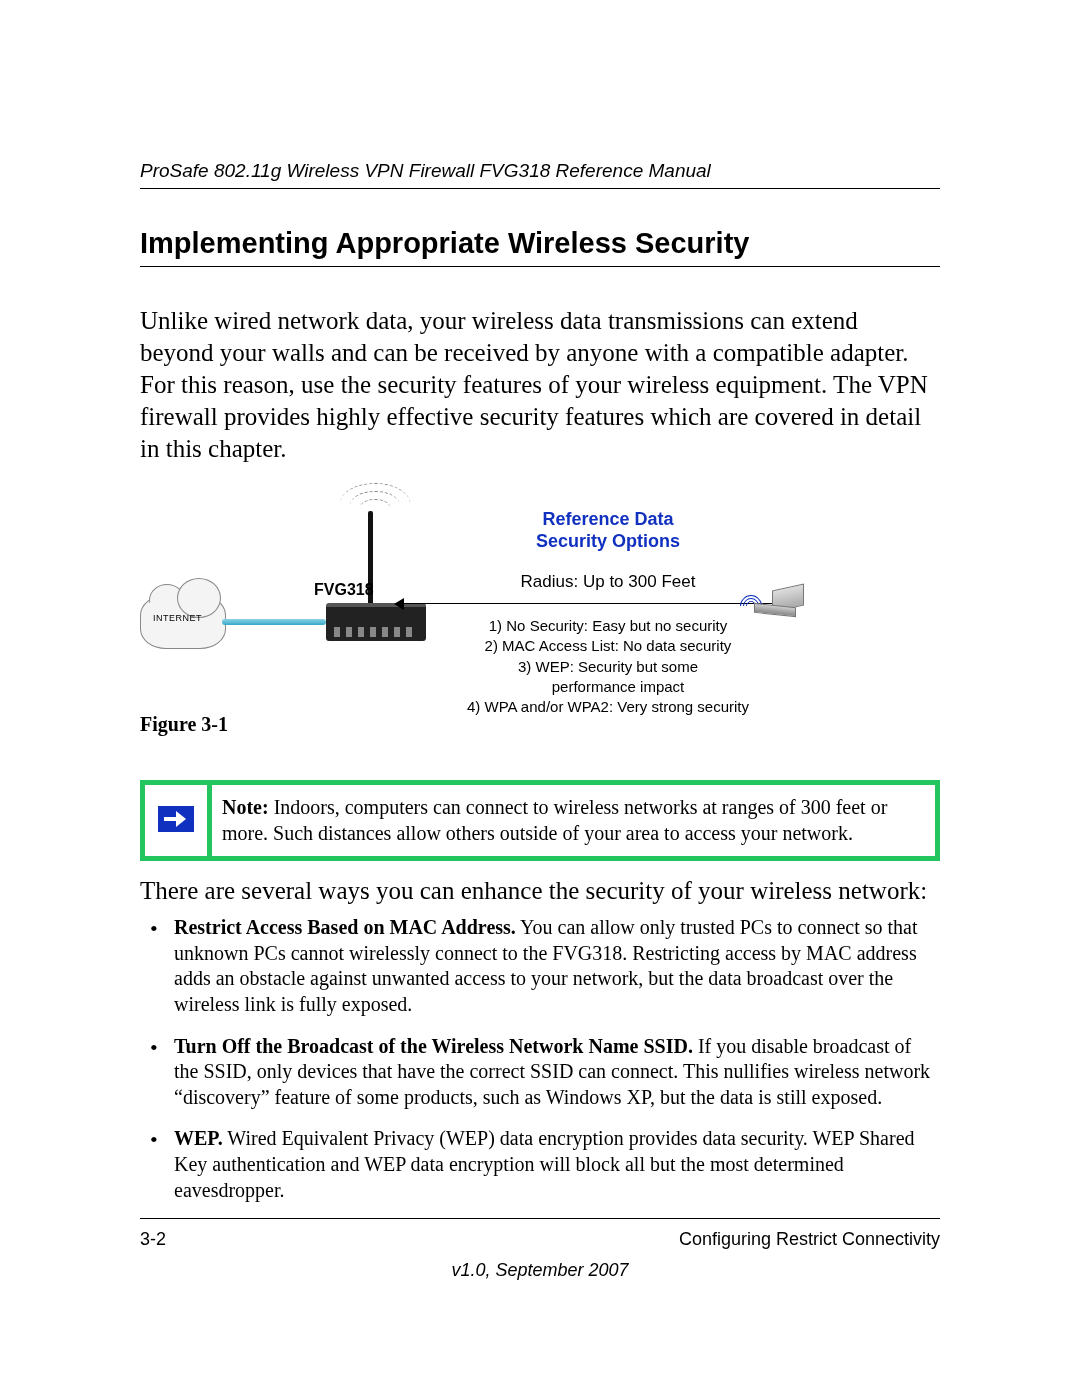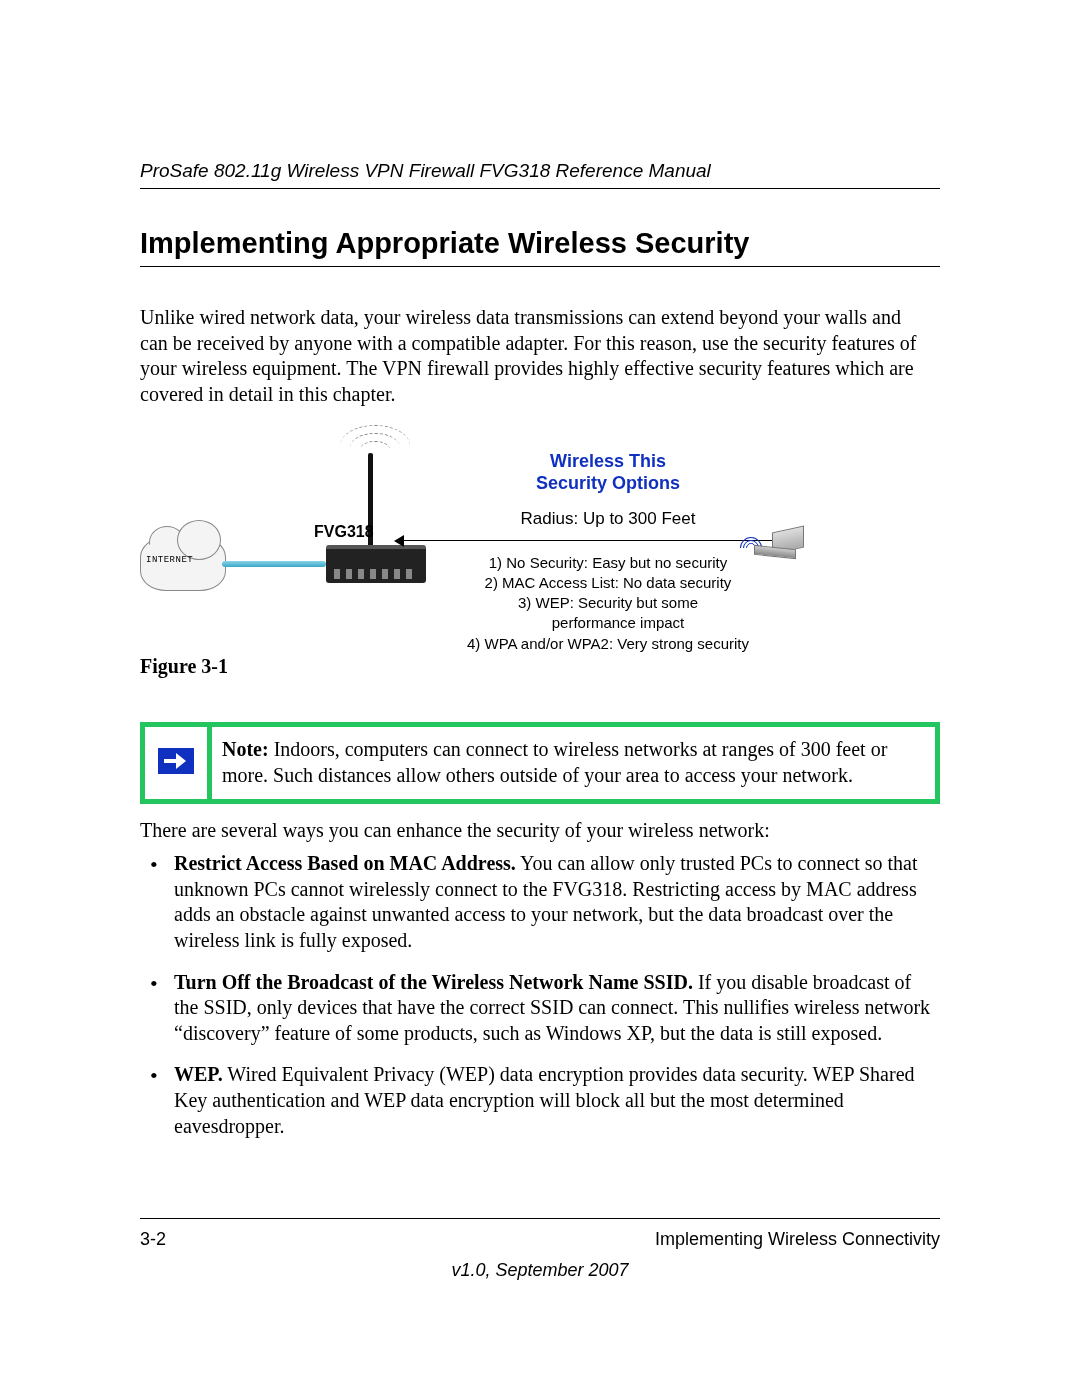--- a/index.html
+++ b/index.html
@@ -29,21 +29,21 @@
     font-family: Arial, Helvetica, sans-serif;
     font-weight: bold;
     font-size: 29px;
     margin: 0 0 6px 0;
   }
   .title-rule {
     border-bottom: 1.5px solid #000;
     margin-bottom: 38px;
   }
   p.body {
-    font-size: 20px;
+    font-size: 25px;
     line-height: 1.28;
     margin: 0 12px 20px 0;
   }
   
   .diagram {
     position: relative;
     width: 660px;
     height: 210px;
     margin: 10px 0 18px 0;
   }
@@ -67,22 +67,22 @@
     position: absolute;
     left: 36px; top: -18px; width: 42px; height: 38px;
     border: 1px solid #888; border-radius: 50%;
     background: #f4f4f4;
   }
   .cloud .cloud-mask {
     position: absolute; left:1px; top:1px; right:1px; bottom:1px;
     background:#f4f4f4; border-radius: 26px / 20px;
   }
   .cloud-label {
-    position: absolute; left: 6px; top: 128px;
-    font-family: Liberation Mono, monospace;
+    position: absolute; left: 13px; top: 128px;
+    font-family: Liberation Sans, sans-serif;
     font-size: 9px; letter-spacing: 0.5px;
     z-index: 3;
     text-align: center;
   }
   .link-line {
     position: absolute; left: 82px; top: 134px;
     width: 104px; height: 6px;
     background: linear-gradient(#8bd3e6, #3aa7c9);
     border-radius: 3px;
   }
@@ -124,21 +124,21 @@
   }
   .text-col {
     position: absolute; left: 298px; top: 24px; width: 340px;
     font-family: Arial, Helvetica, sans-serif;
   }
   .text-col .top-title {
     text-align: center; font-weight: bold; color: #1030c0;
     font-size: 18px; line-height: 1.2;
   }
   .text-col .radius {
-    text-align: center; font-size: 17px; margin-top: 14px;
+    text-align: center; font-size: 17px; margin-top: 20px;
   }
   .text-col .range-line {
     margin-top: 6px; height: 12px; position: relative;
   }
   .text-col .range-line::before {
     content: ""; position: absolute; left: -40px; right: -10px; top: 5px;
     border-top: 1px solid #000;
   }
   .text-col .range-line .al,
   .text-col .range-line .ar {
@@ -281,21 +281,21 @@
     <div class="waves">
       <span class="w1"></span>
         <span class="w2"></span>
         <span class="w3"></span>
     </div>
     <div class="router"></div>
     <div class="dev-label">FVG318</div>
 
     <div class="text-col">
       <div class="top-title">
-        <span>Wireless This</span><br>
+        <span>Reference Data</span><br>
         <span>Security Options</span>
       </div>
       <div class="radius">Radius: Up to 300 Feet</div>
       <div class="range-line">
         <span class="al"></span>
           <span class="ar"></span>
       </div>
       <div class="opts">
         <div>1) No Security: Easy but no security</div>
         <div>2) MAC Access List: No data security</div>
@@ -342,18 +342,18 @@
     </li>
     <li>
       <span class="b">WEP.</span><span> Wired Equivalent Privacy (WEP) data encryption provides data security. WEP Shared Key authentication and WEP data encryption will block all but the most determined eavesdropper.</span>
     </li>
   </ul>
 
   <div class="footer">
     <div class="footer-rule"></div>
     <div class="footer-row">
       <span>3-2</span>
-      <span>Implementing Wireless Connectivity</span>
+      <span>Configuring Restrict Connectivity</span>
     </div>
     <div class="footer-ver">v1.0, September 2007</div>
   </div>
 
 </div>
 
 </body></html>

